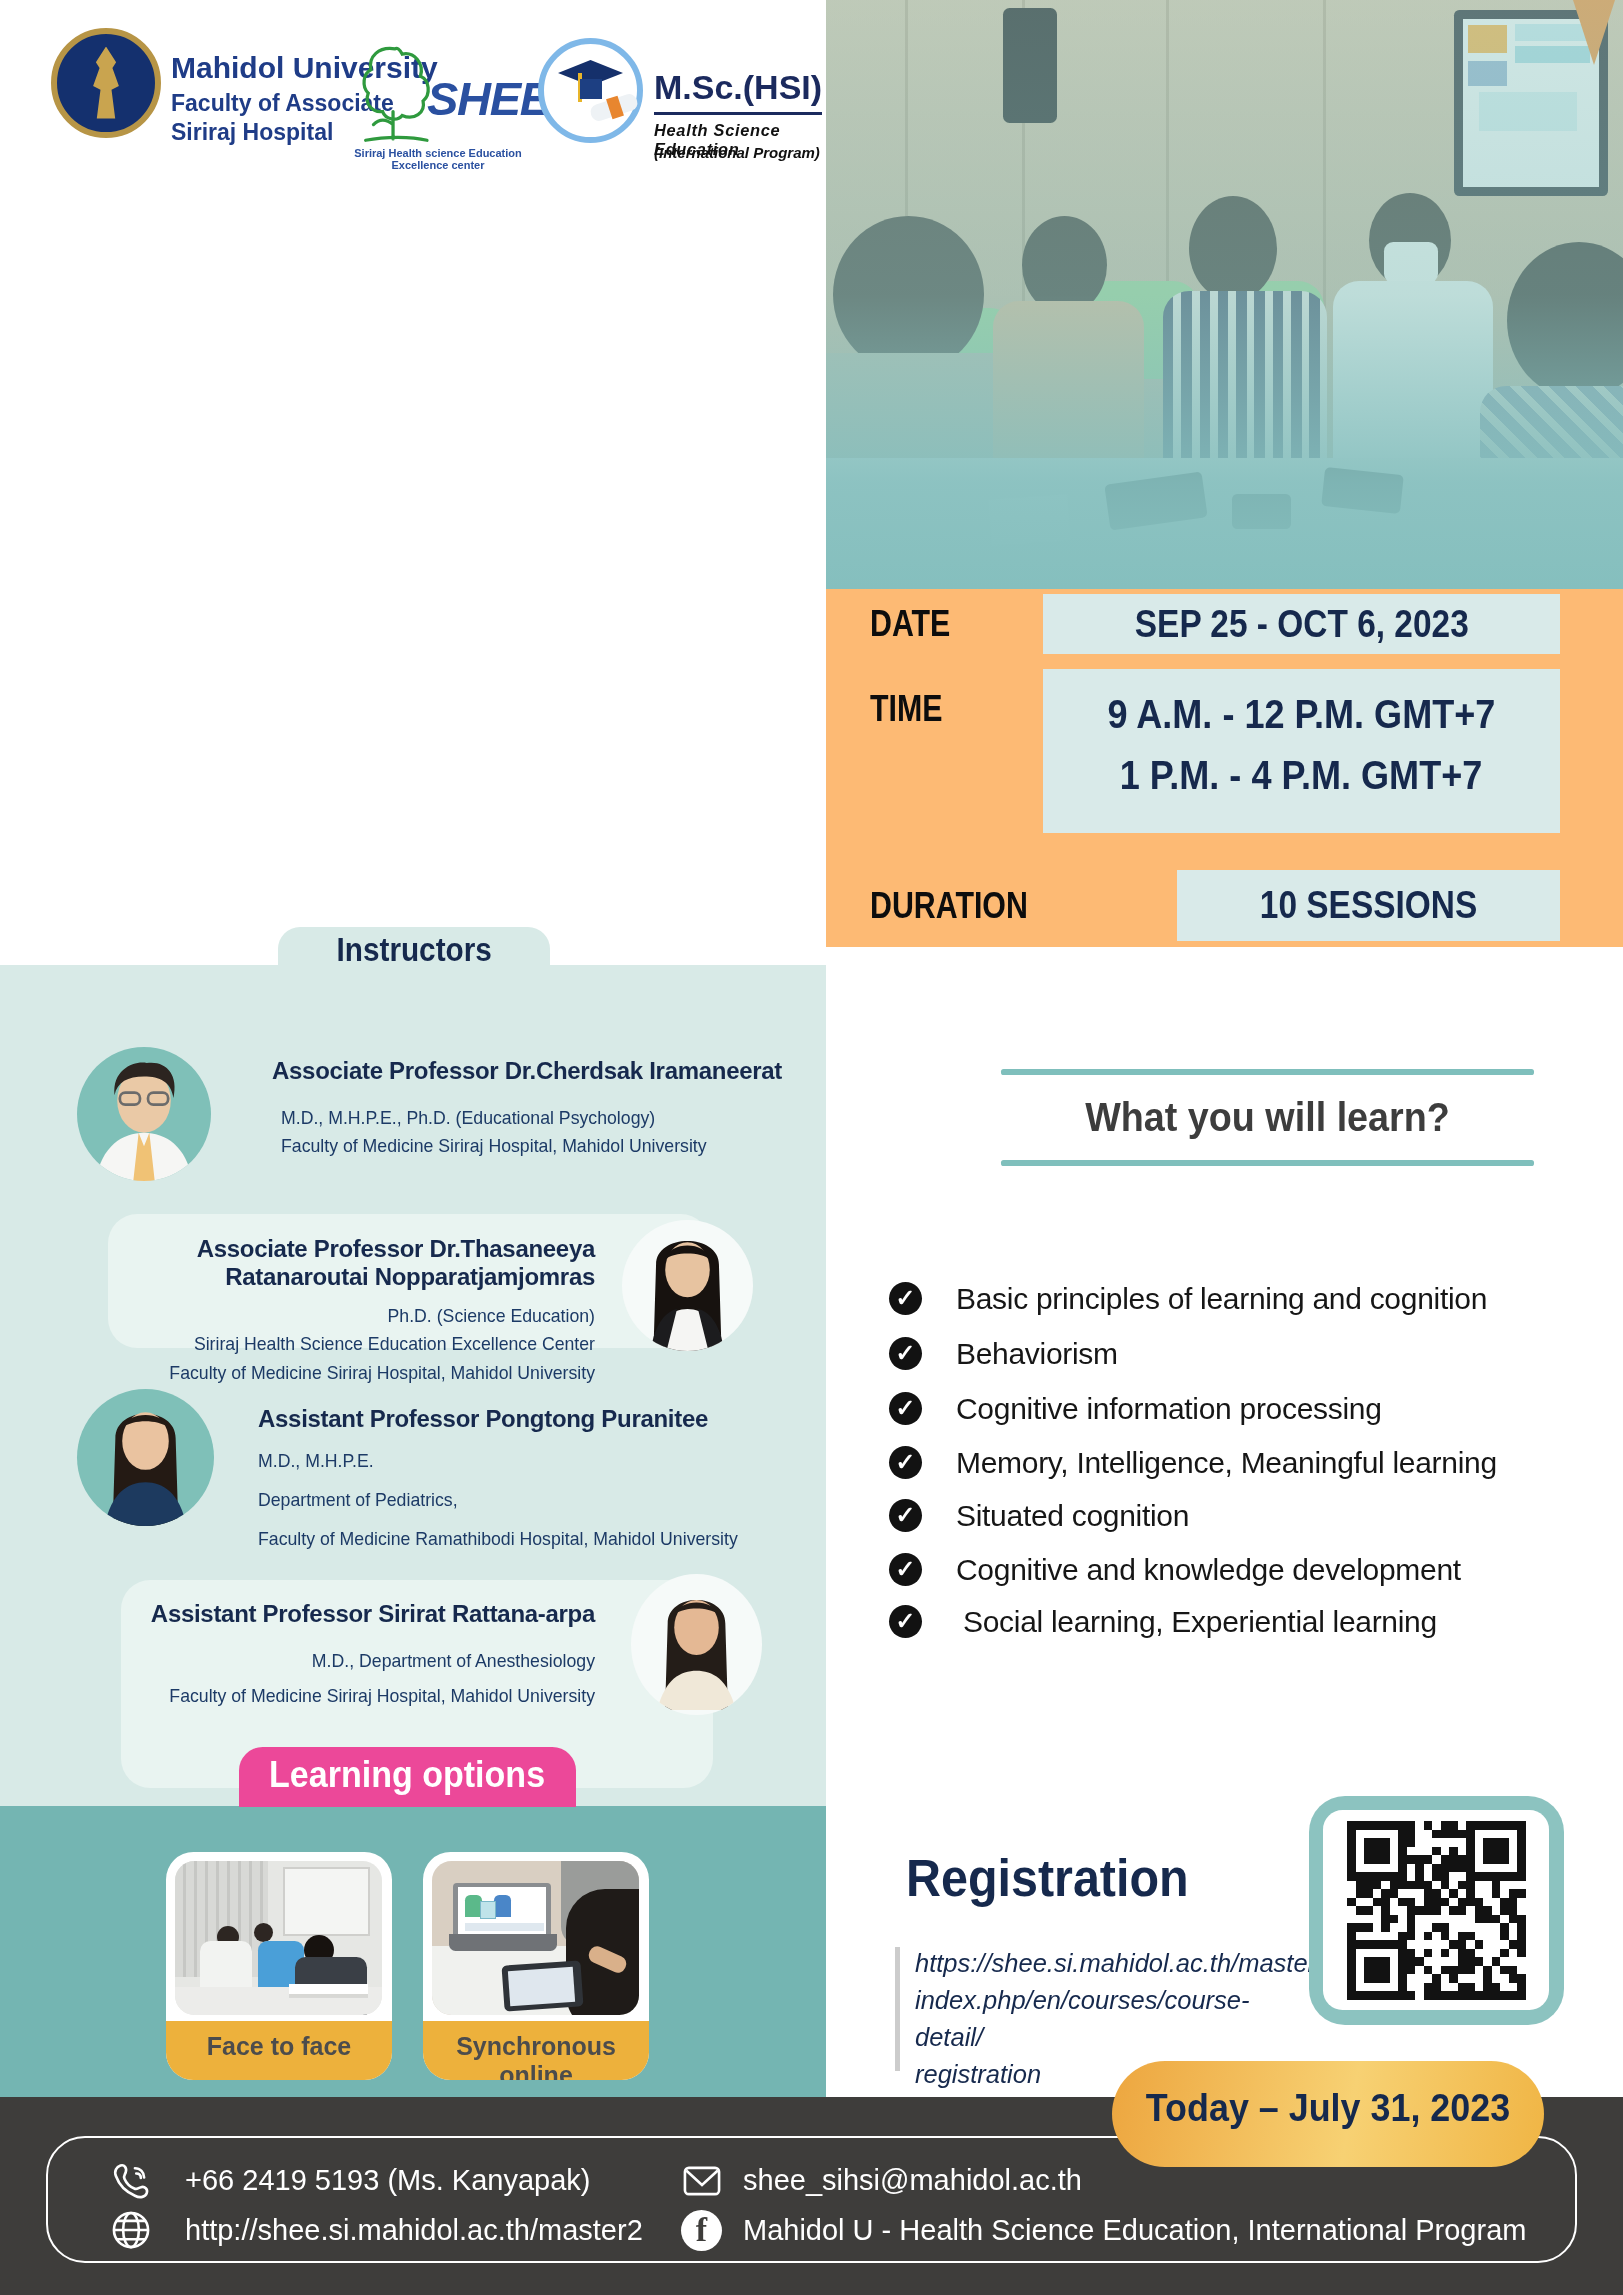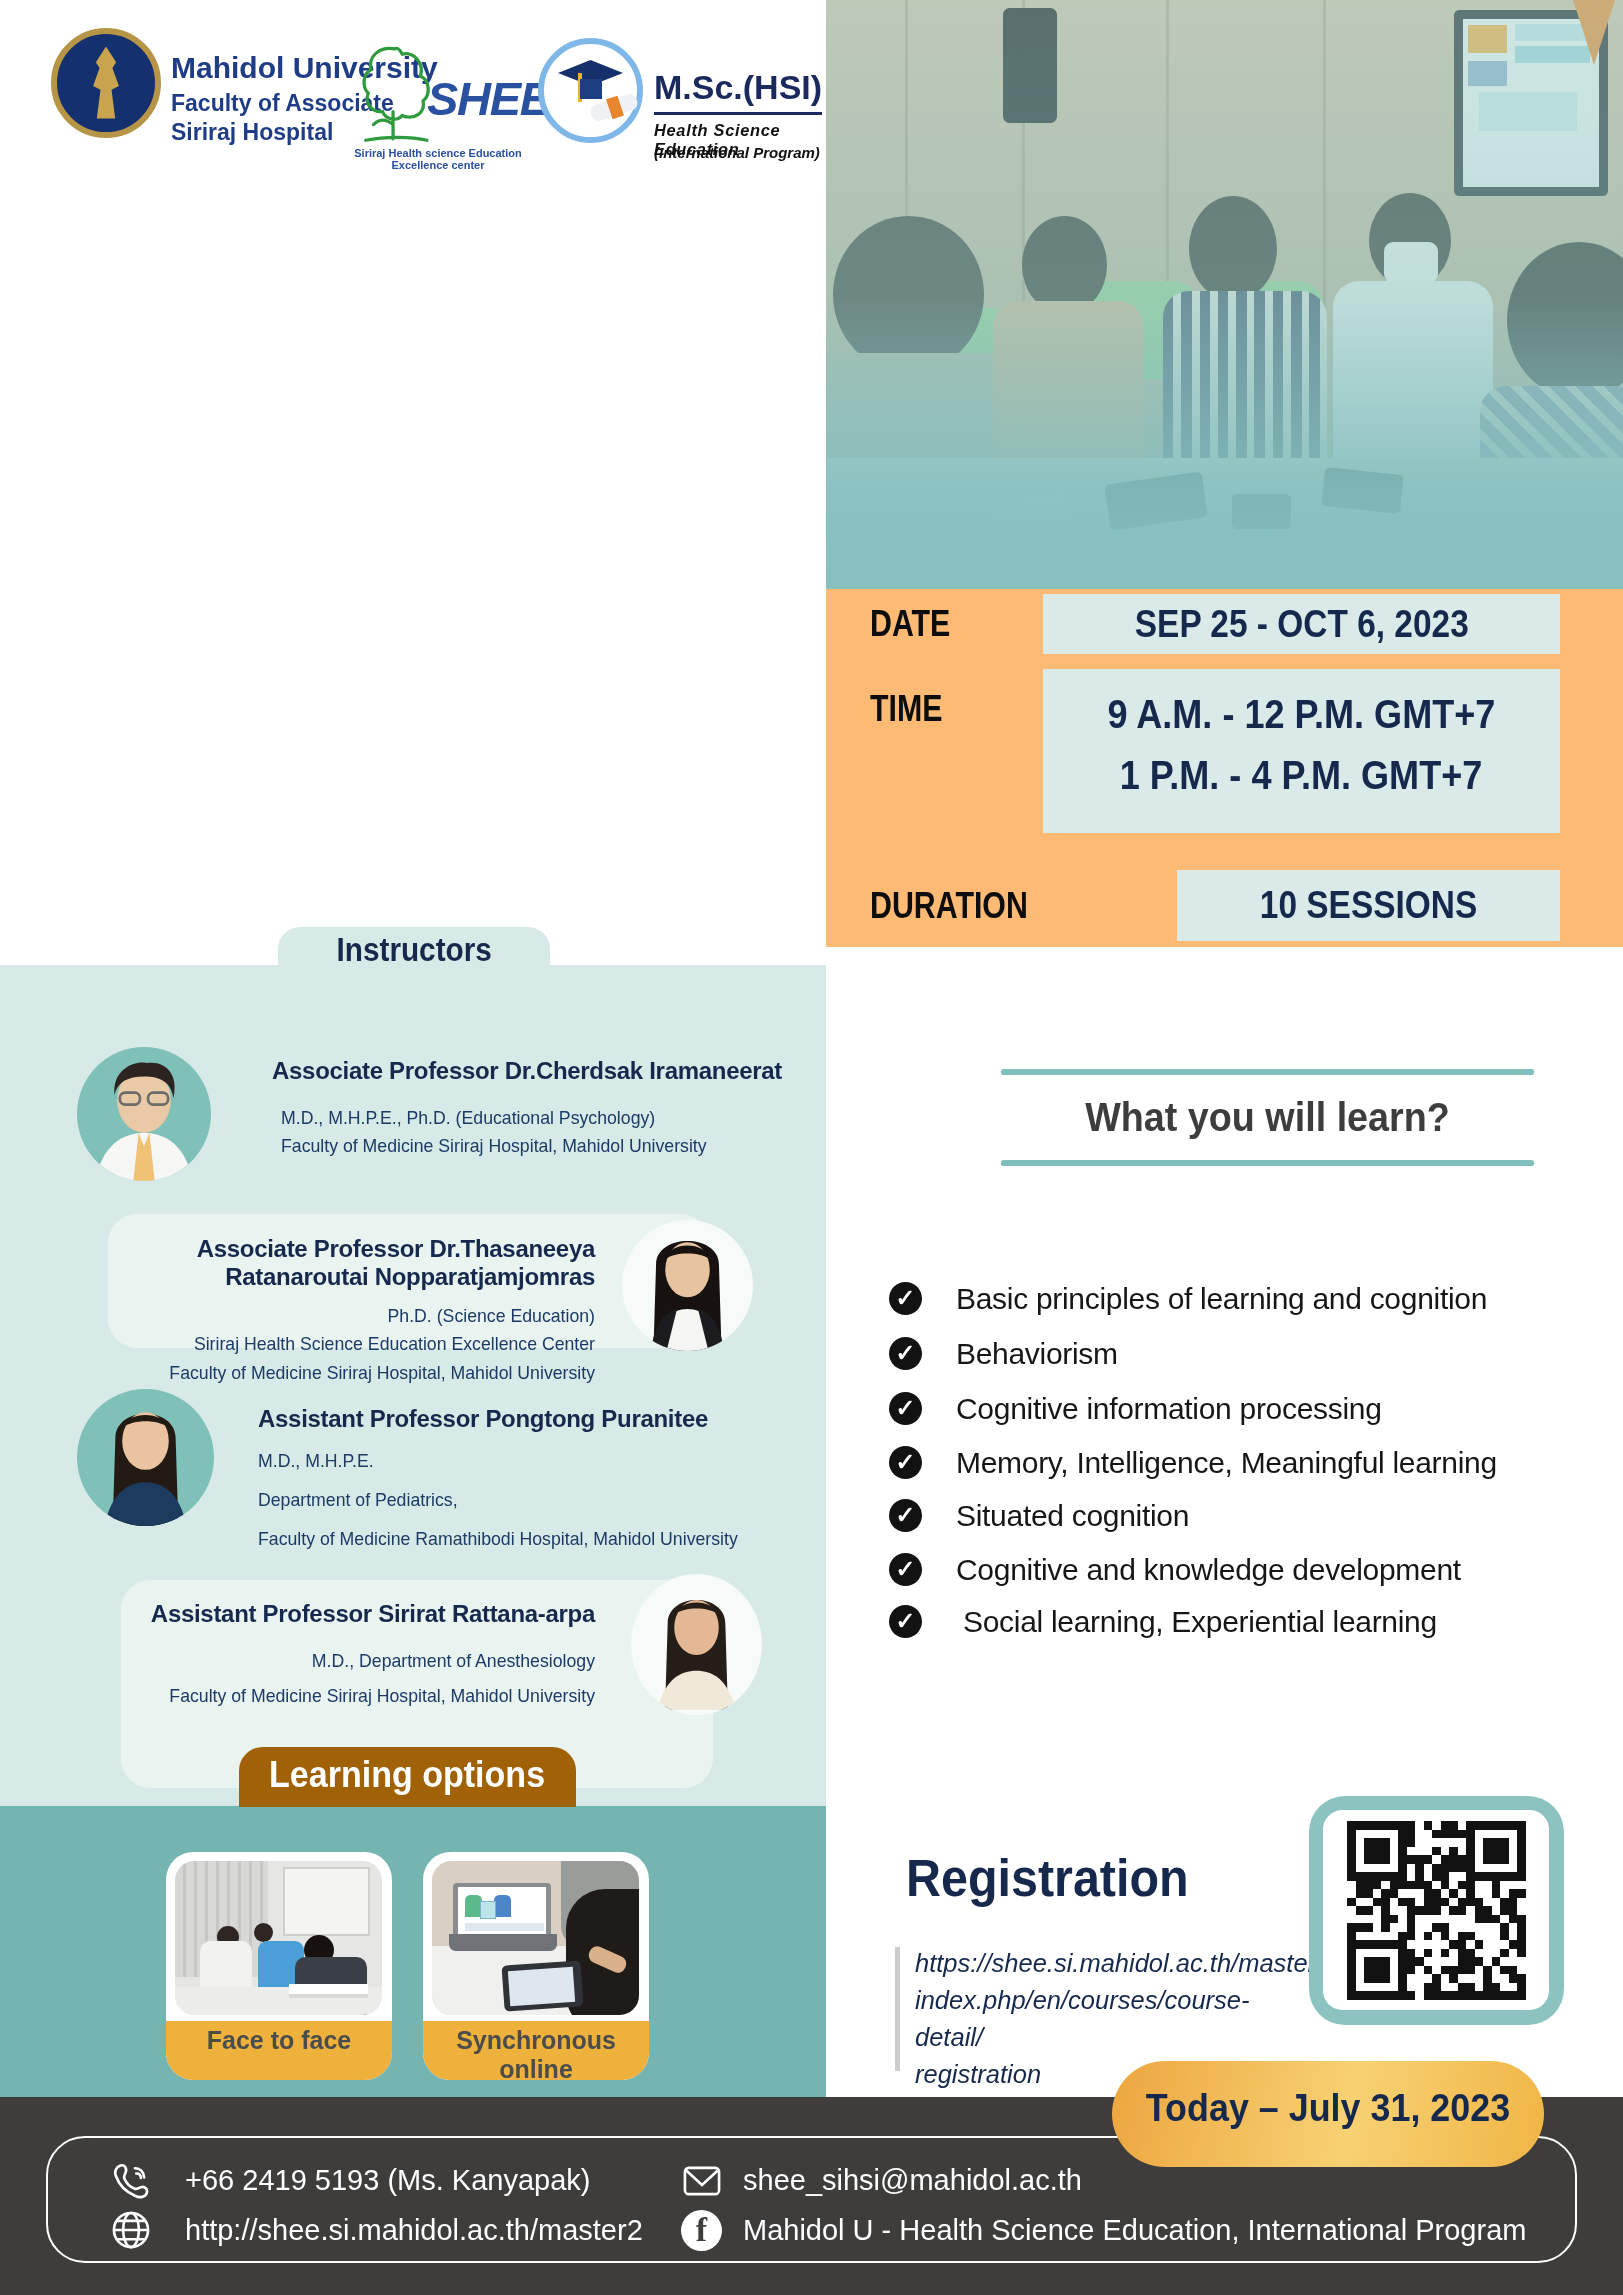--- a/index.html
+++ b/index.html
@@ -49,27 +49,27 @@
 
   
   .mint-panel{left:0;top:965px;width:826px;height:841px;background:#d8eae7;}
   .card{background:#e9f4f1;border-radius:29.4px;}
   .avatar{border-radius:50%;overflow:hidden;}
   .av-teal{background:#7fc0b8;} .av-white{background:#f6faf9;}
   .iname{font-weight:bold;color:#16294d;font-size:24px;letter-spacing:-0.3px;}
   .idet{color:#1c3a66;font-size:17.7px;}
 
   
-  .lo-tab{left:239px;top:1747px;width:337px;height:60px;background:#a16207;border-radius:23.6px 23.6px 0 0;text-align:center;z-index:6;}
+  .lo-tab{left:239px;top:1747px;width:337px;height:60px;background:#ec4899;border-radius:23.6px 23.6px 0 0;text-align:center;z-index:6;}
   .lo-tab span{display:inline-block;margin-top:6.5px;font-size:37px;font-weight:bold;color:#ffffff;transform:scaleX(.92);}
   .teal-band{left:0;top:1806px;width:826px;height:293px;background:#74b5b2;}
   .opt-card{background:#ffffff;border-radius:27.5px;overflow:hidden;width:226px;height:228px;}
   .opt-photo{position:absolute;left:9.2px;top:9.2px;width:207px;height:154px;border-radius:19.6px;overflow:hidden;background:#e6e7e4;}
   .opt-caption{position:absolute;left:0;bottom:0;width:100%;height:59px;background:#edb13c;}
-  .opt-caption span{display:block;text-align:center;margin-top:5px;font-size:25px;font-weight:bold;color:#4c4c4c;}
+  .opt-caption span{display:block;text-align:center;margin-top:11px;font-size:25px;font-weight:bold;color:#4c4c4c;}
 
   
   .right-col{left:826px;top:0;width:797px;height:947px;background:#fdba74;}
   .photo{position:absolute;left:0;top:0;width:797px;height:589px;overflow:hidden;
          background:linear-gradient(180deg,#cfbda4 0%,#c6b198 55%,#bfae96 100%);}
   .seam{position:absolute;top:0;width:3.3px;height:366px;background:rgba(120,100,75,.30);}
   .tv{position:absolute;left:628px;top:9.8px;width:154px;height:186px;background:#20242e;border-radius:5.2px;}
   .tv-screen{position:absolute;left:9.2px;top:9.2px;right:9.2px;bottom:9.2px;background:#eef1f3;}
   .tv-b1{position:absolute;left:5.2px;top:6.5px;width:39px;height:27.5px;background:#f0a83c;}
   .tv-b2{position:absolute;left:52px;top:5.2px;width:75px;height:17px;background:#bfe0e8;}

